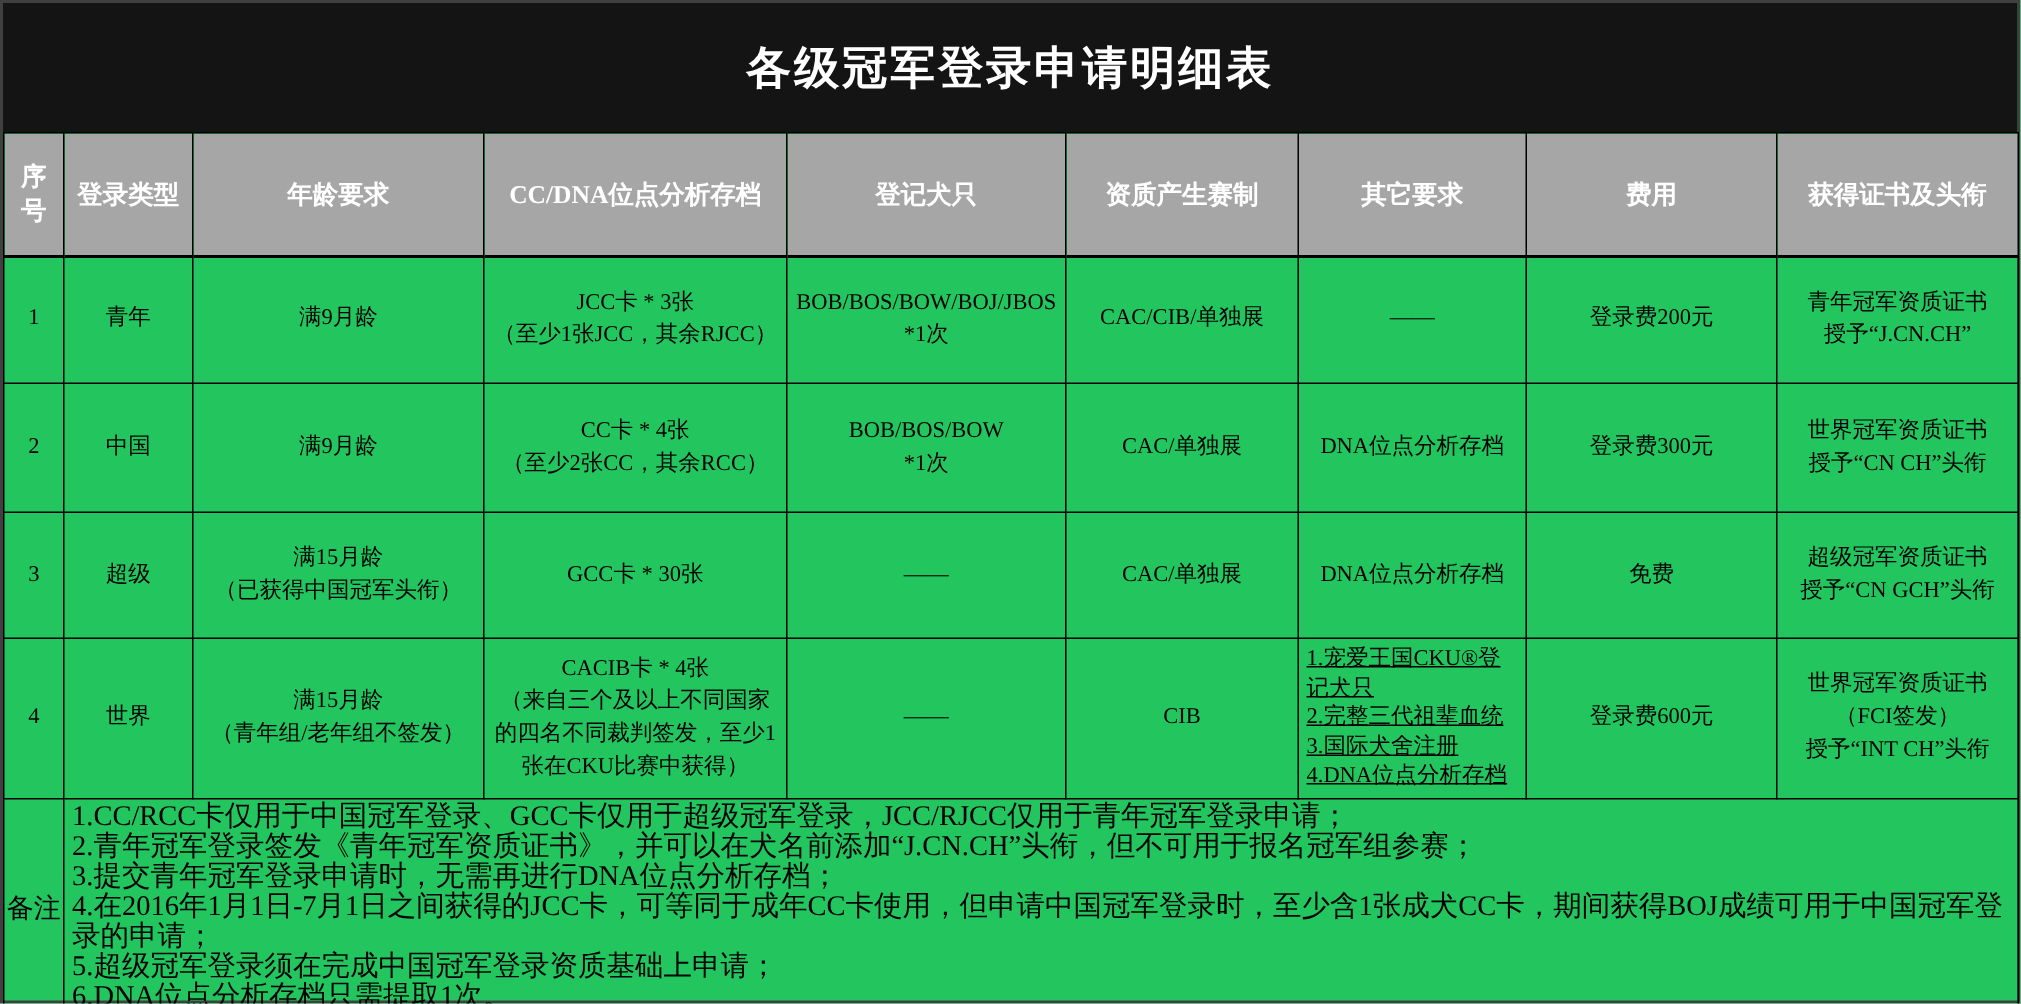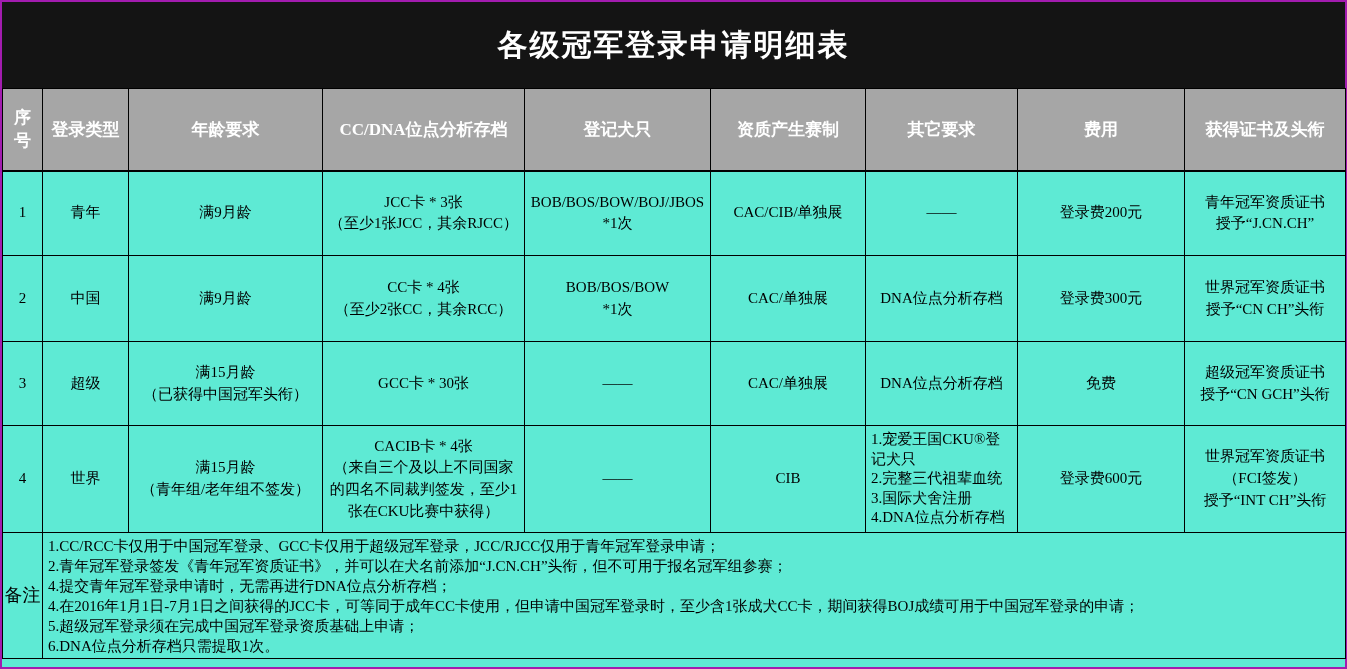--- a/index.html
+++ b/index.html
@@ -4,23 +4,23 @@
 <style>
   html, body {
     margin: 0;
     padding: 0;
     background: #ffffff;
     font-family: "Liberation Serif", "DejaVu Serif", serif;
   }
   .sheet {
     width: 1343px;
     height: 665px;
-    border: 2px solid #a21caf;
+    border: 2px solid #404040;
     box-sizing: content-box;
-    background: #5eead4;
+    background: #22c55e;
   }
   .title-bar {
     width: 100%;
     height: 86px;
     background: #141414;
     color: #ffffff;
     display: flex;
     align-items: center;
     justify-content: center;
     font-size: 30px;
@@ -65,33 +65,34 @@
   }
   tbody tr.r1 { height: 85px; }
   tbody tr.r2 { height: 86px; }
   tbody tr.r3 { height: 84px; }
   tbody tr.r4 { height: 107px; }
   tbody tr.notes-row { height: 126px; }
   td.left-align {
     text-align: left;
     line-height: 1.3;
     padding-left: 5px;
+    text-decoration: underline;
   }
   td.notes-label-cell {
     font-size: 18px;
     padding: 0;
   }
   td.notes-cell {
     text-align: left;
     vertical-align: middle;
     padding-left: 5px;
     white-space: normal;
   }
   .note-line {
-    font-size: 15px;
+    font-size: 19px;
     line-height: 20px;
     color: #000000;
     white-space: normal;
   }
 </style>
 </head>
 <body>
 
 <div class="sheet">
 
@@ -180,21 +181,21 @@
         <td>登录费600元</td>
         <td>世界冠军资质证书
 （FCI签发）
 授予“INT CH”头衔</td>
       </tr>
       <tr class="notes-row">
         <td class="notes-label-cell">备注</td>
         <td class="notes-cell" colspan="8">
           <div class="note-line">1.CC/RCC卡仅用于中国冠军登录、GCC卡仅用于超级冠军登录，JCC/RJCC仅用于青年冠军登录申请；</div>
           <div class="note-line">2.青年冠军登录签发《青年冠军资质证书》，并可以在犬名前添加“J.CN.CH”头衔，但不可用于报名冠军组参赛；</div>
-          <div class="note-line">4.提交青年冠军登录申请时，无需再进行DNA位点分析存档；</div>
+          <div class="note-line">3.提交青年冠军登录申请时，无需再进行DNA位点分析存档；</div>
           <div class="note-line">4.在2016年1月1日-7月1日之间获得的JCC卡，可等同于成年CC卡使用，但申请中国冠军登录时，至少含1张成犬CC卡，期间获得BOJ成绩可用于中国冠军登录的申请；</div>
           <div class="note-line">5.超级冠军登录须在完成中国冠军登录资质基础上申请；</div>
           <div class="note-line">6.DNA位点分析存档只需提取1次。</div>
         </td>
       </tr>
     </tbody>
   </table>
 </div>
 
 </body></html>

